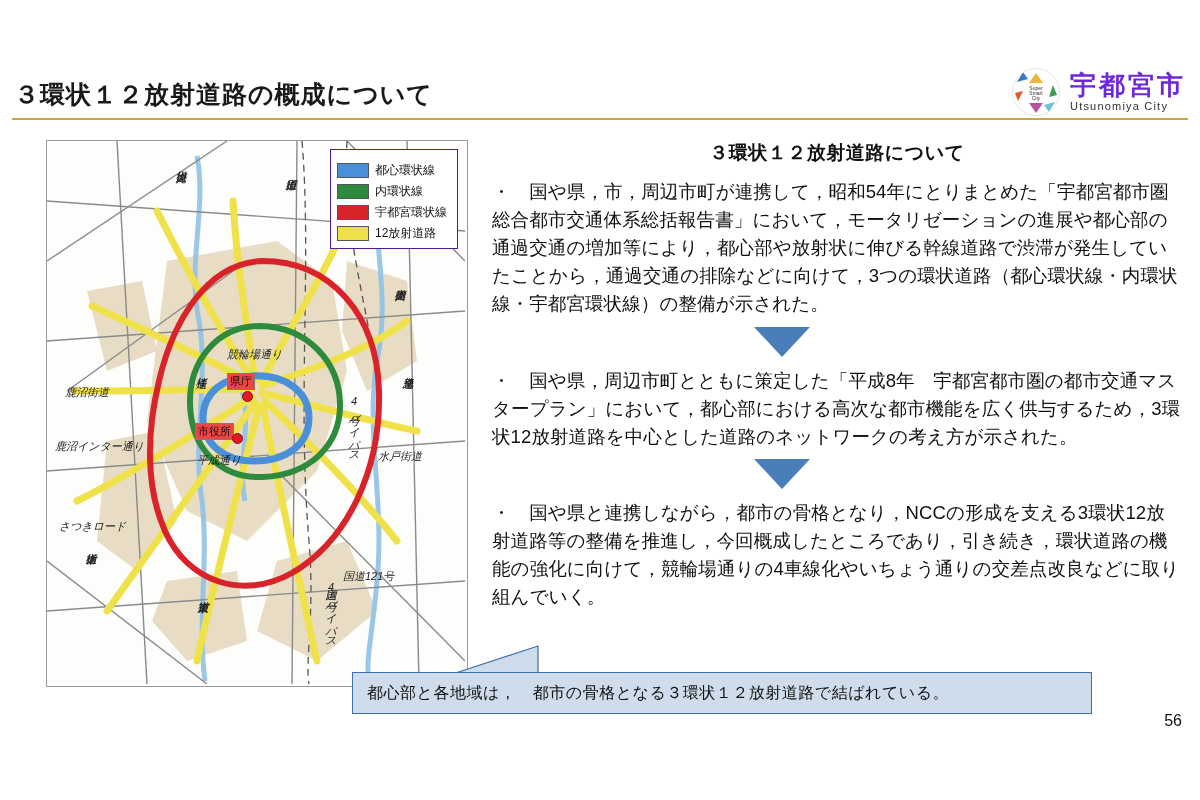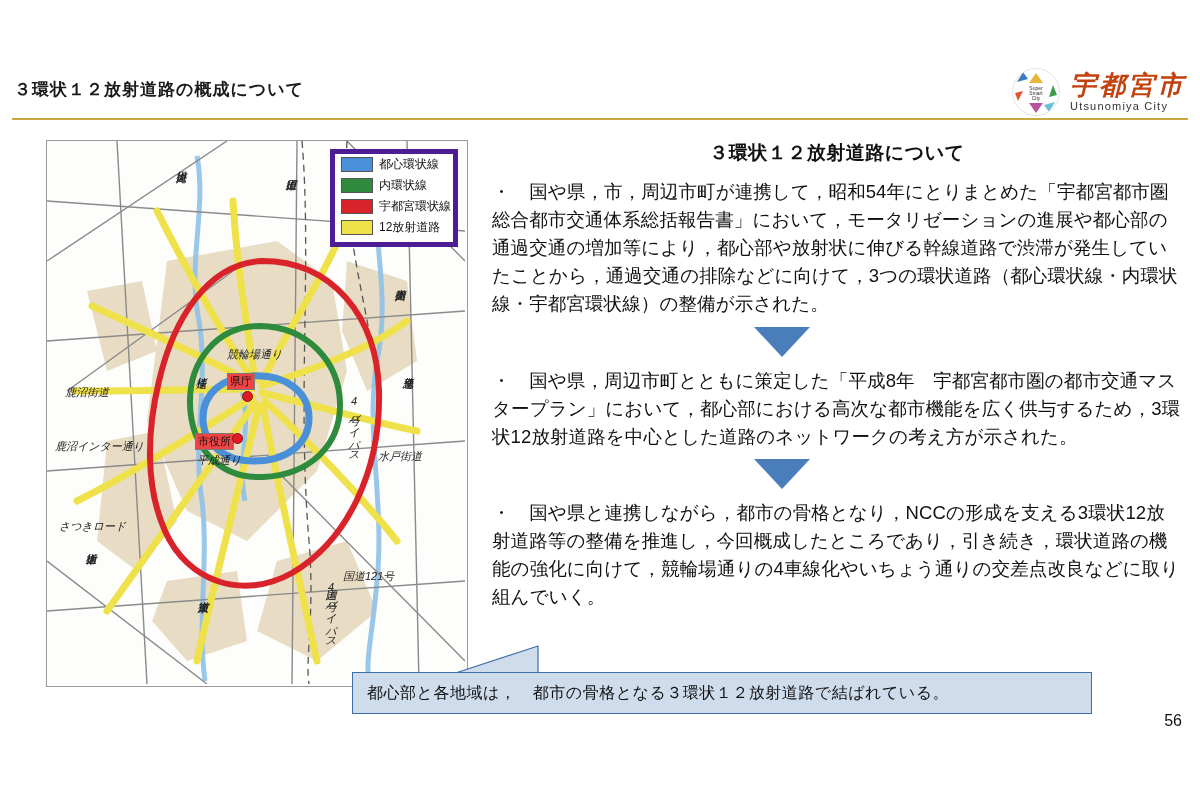--- a/index.html
+++ b/index.html
@@ -20,21 +20,21 @@
   .slide-header {
     position: absolute;
     left: 0; top: 0;
     width: 1200px;
     height: 122px;
   }
   .slide-title {
     position: absolute;
     left: 14px;
     top: 78px;
-    font-size: 17px;
+    font-size: 25px;
     font-weight: bold;
     letter-spacing: 1px;
     color: #1a1a1a;
     white-space: nowrap;
   }
   .header-rule {
     position: absolute;
     left: 12px;
     top: 118px;
     width: 1176px;
@@ -55,22 +55,21 @@
     background: #ffffff;
     border: 1px solid #e3e3e3;
     position: relative;
     overflow: hidden;
   }
   .logo-text-jp {
     font-size: 26px;
     font-weight: bold;
     letter-spacing: 3px;
     line-height: 1.05;
-    color: #c2410c;
-    font-style: italic;
+    color: #6d28d9;
   }
   .logo-text-en {
     font-size: 11px;
     letter-spacing: 1.2px;
     color: #333;
     text-align: left;
   }
 
   
   .map-panel {
@@ -84,22 +83,22 @@
     overflow: hidden;
   }
   .map-svg { display: block; }
 
   .legend-box {
     position: absolute;
     left: 283px;
     top: 8px;
     width: 128px;
     background: #ffffff;
-    border: 5px solid #4c1d95;
-    padding: 2px 6px 6px 6px;
+    border: 1px solid #4c1d95;
+    padding: 12px 6px 6px 6px;
     box-sizing: border-box;
   }
   .legend-row {
     display: flex;
     align-items: center;
     gap: 6px;
     margin-bottom: 4px;
   }
   .legend-row:last-child { margin-bottom: 0; }
   .legend-swatch {
@@ -332,21 +331,21 @@
   <div class="map-label vert" style="left:353px; top:228px;">鬼怒通り</div>
   <div class="map-label" style="left:331px; top:308px;">水戸街道</div>
   <div class="map-label" style="left:12px; top:378px;">さつきロード</div>
   <div class="map-label vert" style="left:36px; top:404px;">栃木街道</div>
   <div class="map-label vert" style="left:148px; top:452px;">東京街道</div>
   <div class="map-label" style="left:296px; top:428px;">国道121号</div>
   <div class="map-label vert" style="left:276px; top:440px;">国道4号バイパス</div>
 
   <div class="poi" style="left:180px; top:232px;">県庁</div>
   <div class="poi-dot" style="left:195px; top:250px;"></div>
-  <div class="poi" style="left:148px; top:292px;font-family:Liberation Mono, monospace;">市役所</div>
+  <div class="poi" style="left:148px; top:282px;font-family:Liberation Mono, monospace;">市役所</div>
   <div class="poi-dot" style="left:185px; top:292px;"></div>
 </div>
 
 <div class="right-col">
   <div class="right-title">３環状１２放射道路について</div>
 
   <div class="para p1">・　国や県，市，周辺市町が連携して，昭和54年にとりまとめた「宇都宮都市圏総合都市交通体系総括報告書」において，モータリゼーションの進展や都心部の通過交通の増加等により，都心部や放射状に伸びる幹線道路で渋滞が発生していたことから，通過交通の排除などに向けて，3つの環状道路（都心環状線・内環状線・宇都宮環状線）の整備が示された。</div>
 
   <div class="arrow-wrap">
     <div class="arrow-down"></div>

